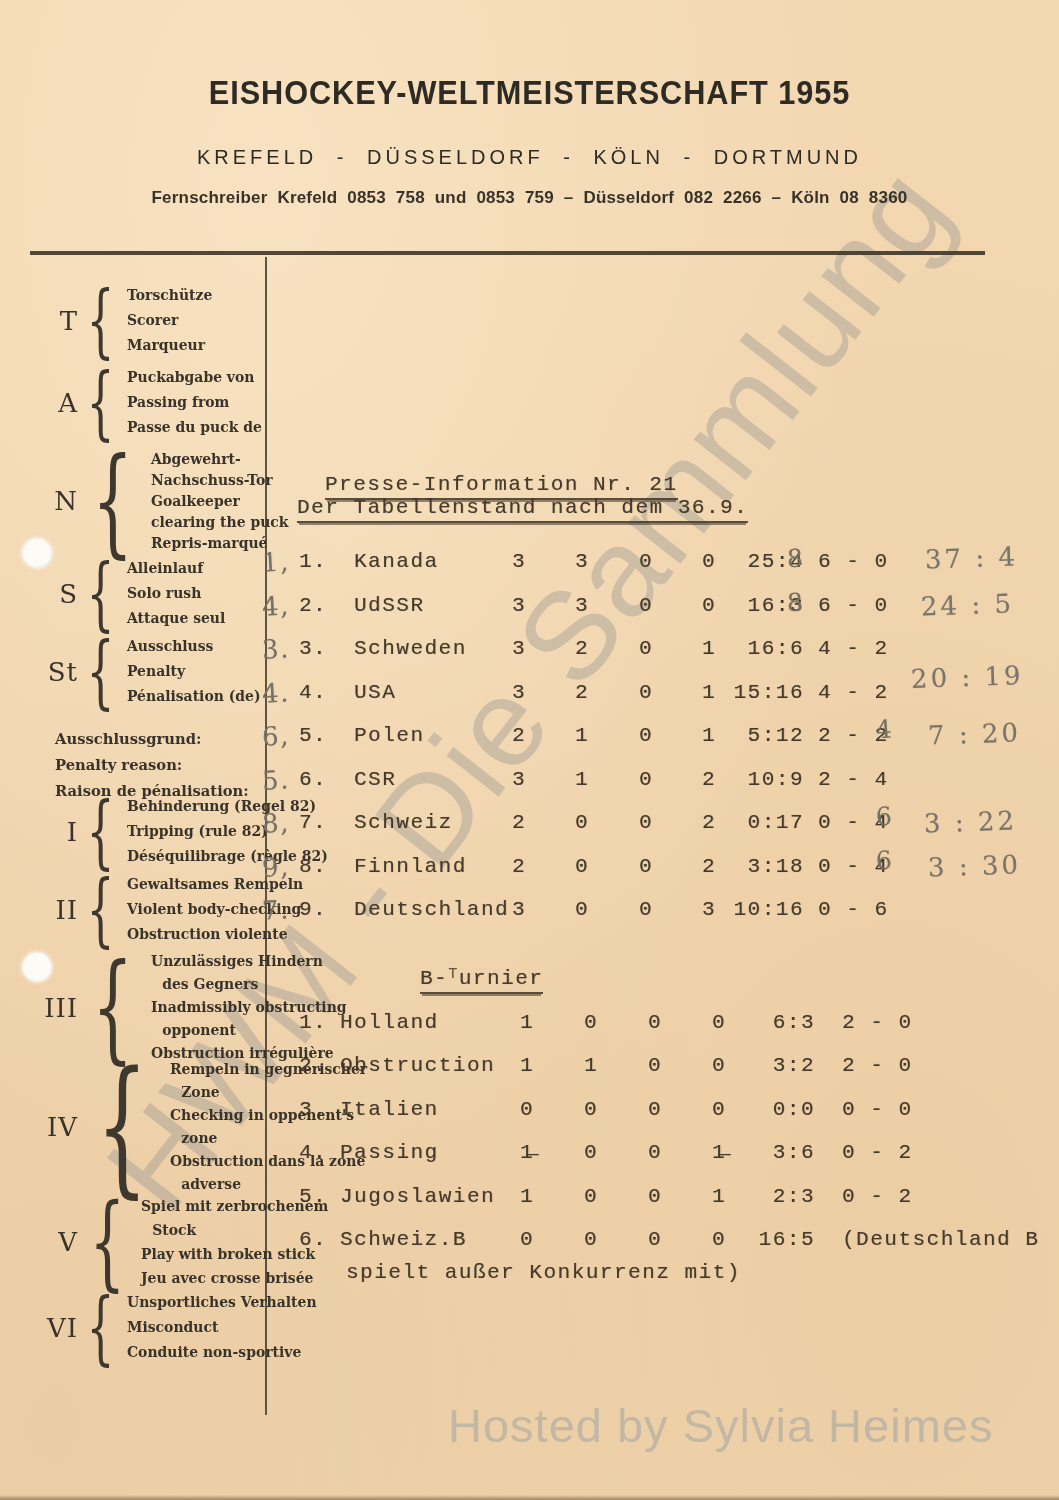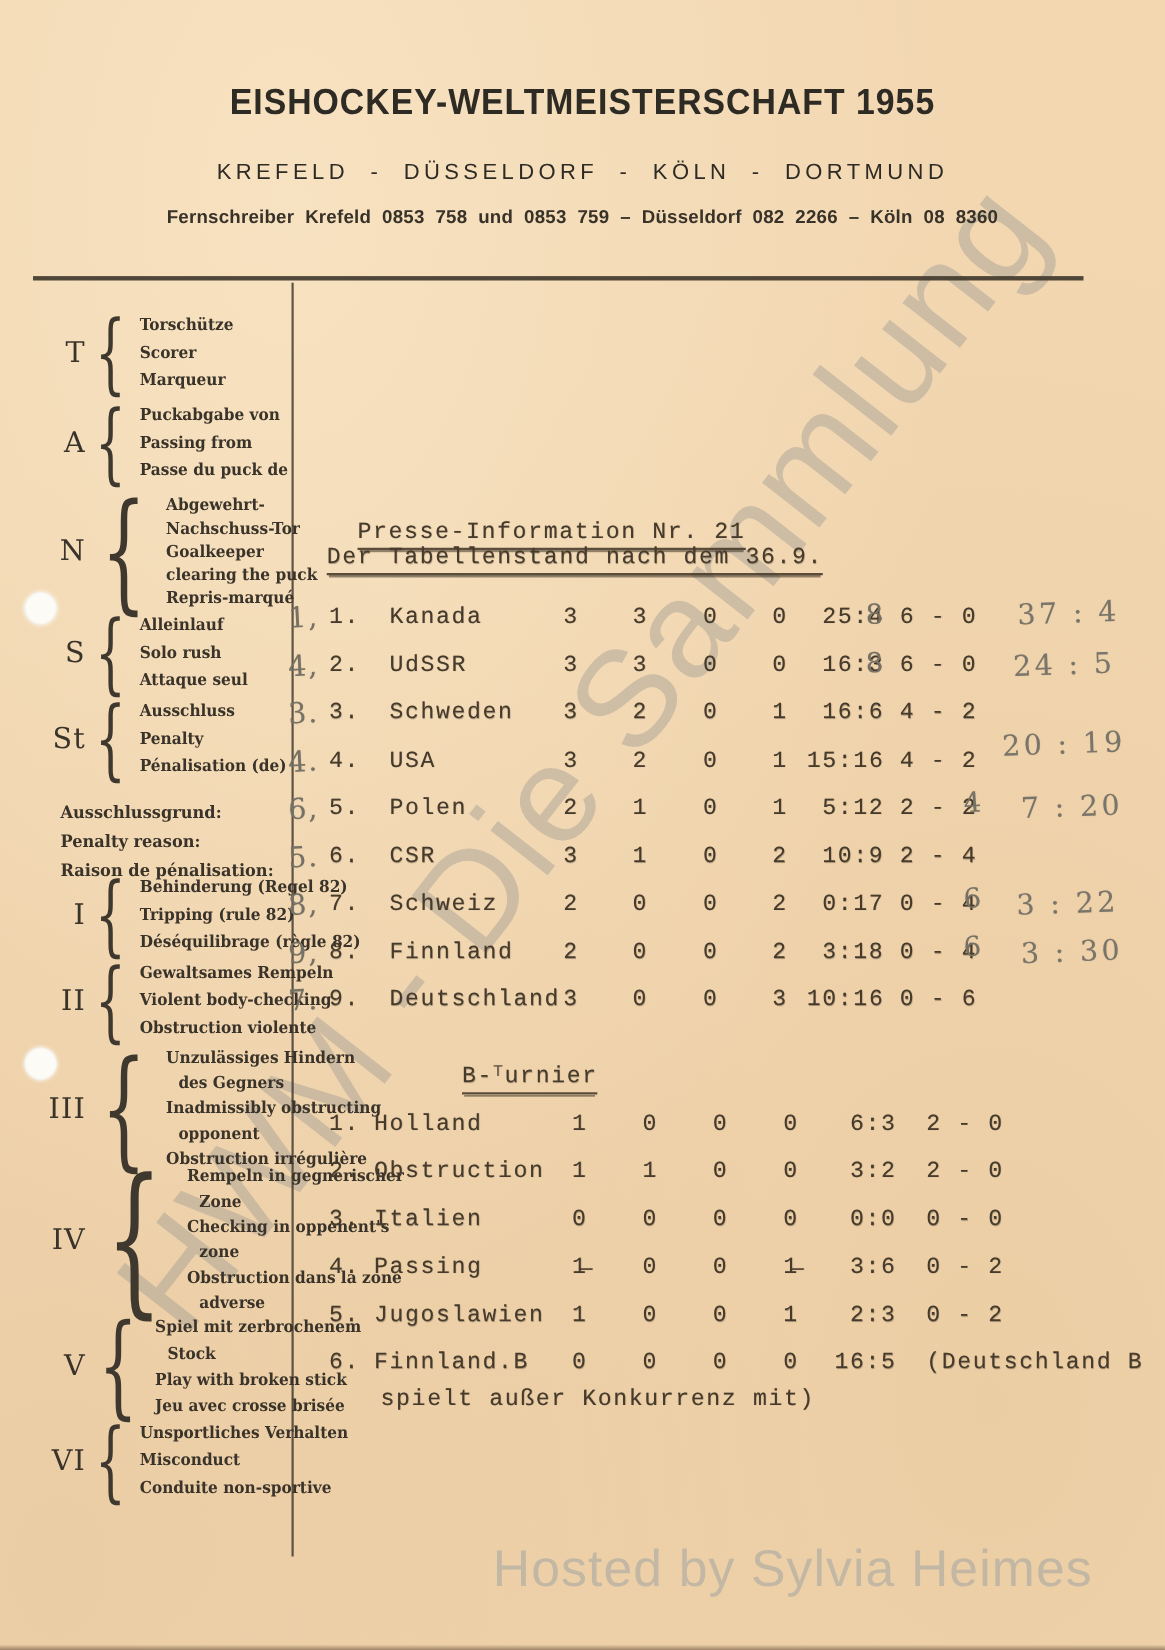--- a/index.html
+++ b/index.html
@@ -393,21 +393,21 @@
   <span class="bt">Jugoslawien</span>
   <span class="d1">1</span>
   <span class="d2">0</span>
   <span class="d3">0</span>
   <span class="d4">1</span>
   <span class="dg">2:3</span>
   <span class="dp">0 - 2</span>
 </div>
 <div class="trow mono" style="top:1228px;">
   <span class="br">6.</span>
-  <span class="bt">Finnland.B</span>
+  <span class="bt">Schweiz.B</span>
   <span class="d1">0</span>
   <span class="d2">0</span>
   <span class="d3">0</span>
   <span class="d4">0</span>
   <span class="dg">16:5</span>
   <span class="dp">(Deutschland B</span>
 </div>
 <div class="abs mono bcont">spielt außer Konkurrenz mit)</div>
 
 <div class="abs edge-bottom"></div>

